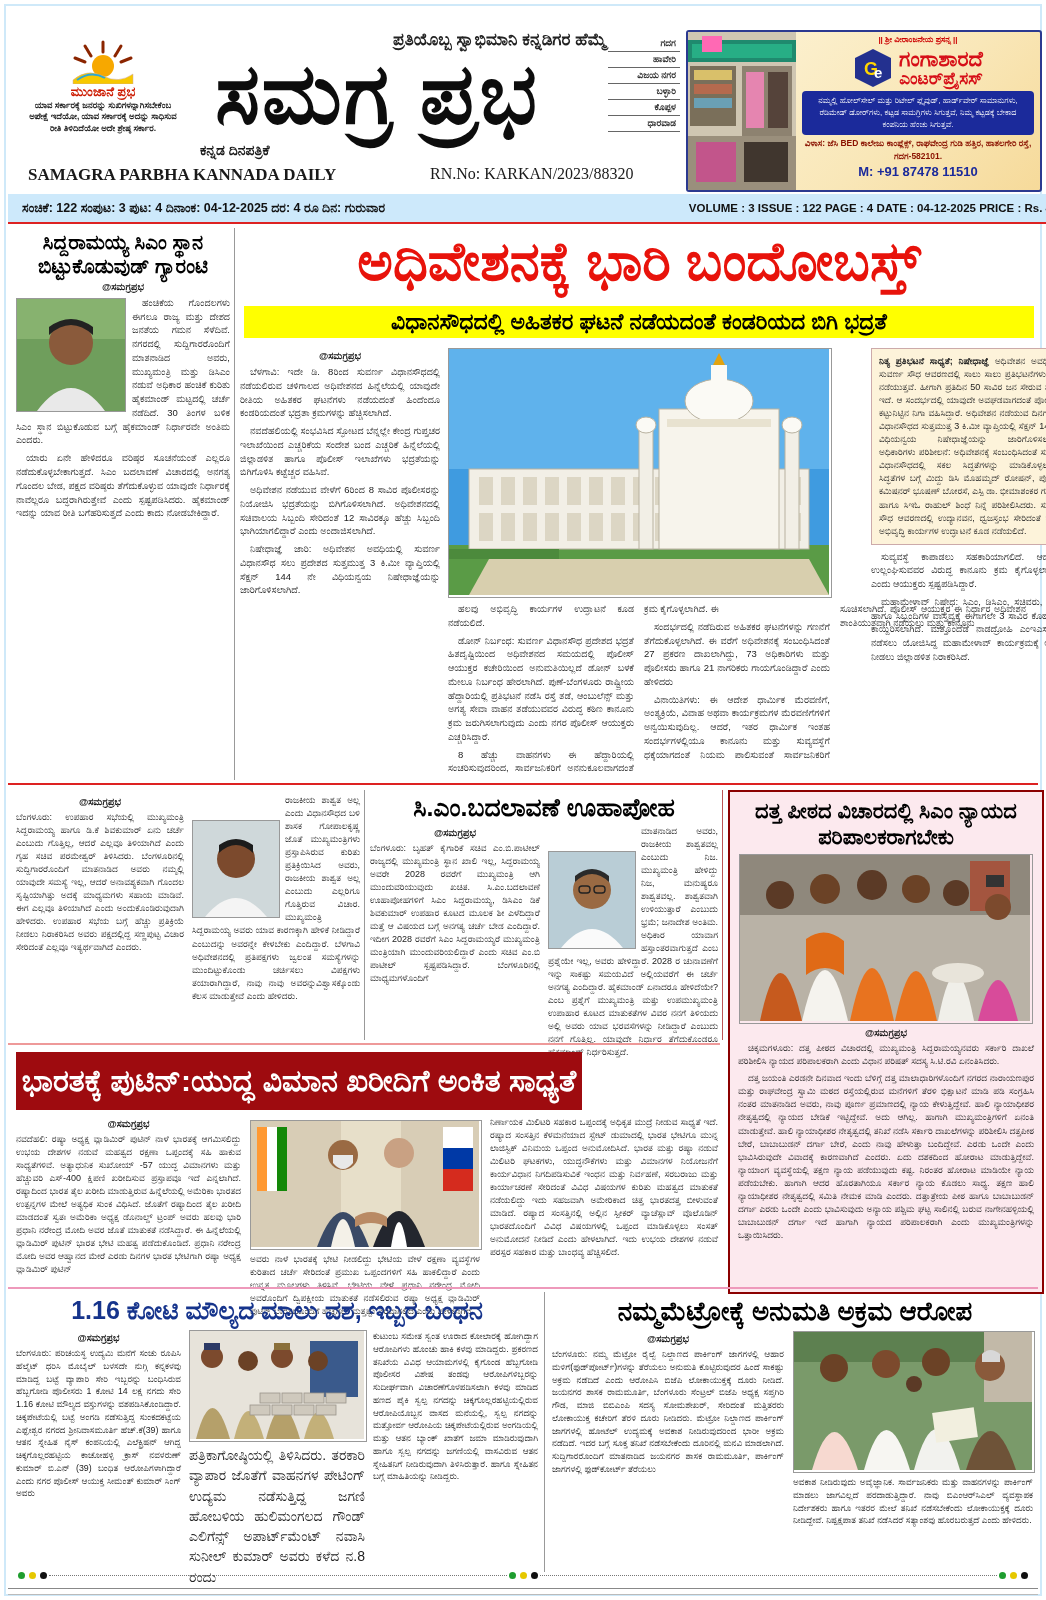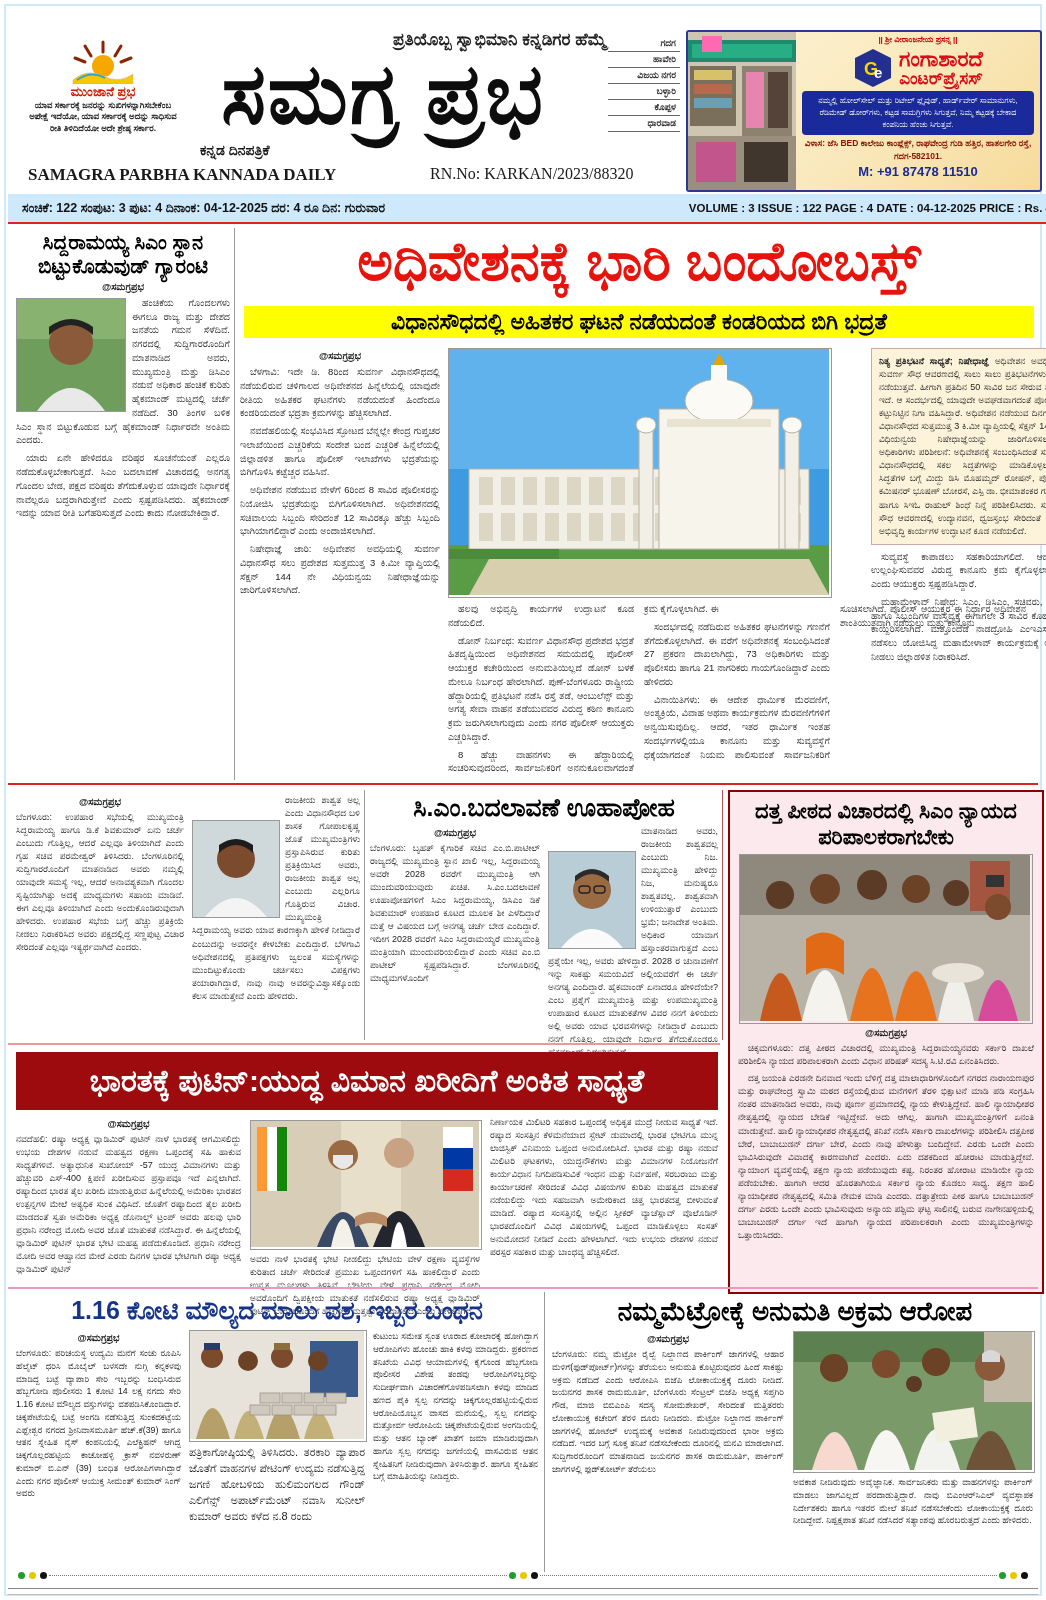--- a/index.html
+++ b/index.html
@@ -69,21 +69,21 @@
       <circle cx="32" cy="26" r="11" fill="#f7a800"></circle>
       <path d="M2 40 Q16 28 32 36 Q48 44 62 34 L62 44 L2 44 Z" fill="#f7c800" stroke="#caa" stroke-width="0.5"></path>
       <path d="M6 40 Q20 30 34 38" fill="none" stroke="#2aa7d8" stroke-width="2"></path>
     </svg>
   </div>
   <div class="morning">ಮುಂಜಾನೆ ಪ್ರಭ</div>
   <div class="motto">ಯಾವ ಸರ್ಕಾರಕ್ಕೆ ಜನರನ್ನು ಸುಖಿಗಳನ್ನಾಗಿಸಬೇಕೆಂಬ ಅಪೇಕ್ಷೆ ಇದೆಯೋ, ಯಾವ ಸರ್ಕಾರಕ್ಕೆ ಅದನ್ನು ಸಾಧಿಸುವ ರೀತಿ ತಿಳಿದಿದೆಯೋ ಅದೇ ಶ್ರೇಷ್ಠ ಸರ್ಕಾರ.</div>
 </div>
 
 <div class="abs tagline" style="left:300px;top:30px;width:400px;text-align:center;">ಪ್ರತಿಯೊಬ್ಬ ಸ್ವಾಭಿಮಾನಿ ಕನ್ನಡಿಗರ ಹೆಮ್ಮೆ</div>
-<div class="abs main-title" style="left:168px;top:52px;width:430px;text-align:center;">ಸಮಗ್ರ ಪ್ರಭ</div>
+<div class="abs main-title" style="left:162px;top:52px;width:430px;text-align:center;">ಸಮಗ್ರ ಪ್ರಭ</div>
 <div class="abs" style="left:200px;top:142px;font-size:14px;font-weight:bold;">ಕನ್ನಡ ದಿನಪತ್ರಿಕೆ</div>
 
 <div class="abs" style="left:28px;top:165px;font-family:'Liberation Serif',serif;font-weight:bold;font-size:17px;">SAMAGRA PARBHA KANNADA DAILY</div>
 <div class="abs" style="left:430px;top:165px;font-family:'Liberation Serif',serif;font-size:16px;">RN.No: KARKAN/2023/88320</div>
 
 <div class="abs" style="left:608px;top:36px;width:72px;">
   <div class="edition-item">ಗದಗ</div>
   <div class="edition-item">ಹಾವೇರಿ</div>
   <div class="edition-item">ವಿಜಯ ನಗರ</div>
   <div class="edition-item">ಬಳ್ಳಾರಿ</div>
@@ -317,21 +317,21 @@
   </div>
   <div class="byline">@ಸಮಗ್ರಪ್ರಭ</div>
   <div class="body-text" style="font-size:9px;">
     <p>ಚಿಕ್ಕಮಗಳೂರು: ದತ್ತ ಪೀಠದ ವಿಚಾರದಲ್ಲಿ ಮುಖ್ಯಮಂತ್ರಿ ಸಿದ್ದರಾಮಯ್ಯನವರು ಸರ್ಕಾರಿ ದಾಖಲೆ ಪರಿಶೀಲಿಸಿ ನ್ಯಾಯದ ಪರಿಪಾಲಕರಾಗಿ ಎಂದು ವಿಧಾನ ಪರಿಷತ್ ಸದಸ್ಯ ಸಿ.ಟಿ.ರವಿ ಏನಂತಿಸಿದರು.</p>
     <p>ದತ್ತ ಜಯಂತಿ ಎರಡನೇ ದಿನವಾದ ಇಂದು ಬೆಳಿಗ್ಗೆ ದತ್ತ ಮಾಲಾಧಾರಿಗಳೊಂದಿಗೆ ನಗರದ ನಾರಾಯಣಪುರ ಮತ್ತು ರಾಘವೇಂದ್ರ ಸ್ವಾಮಿ ಮಠದ ರಸ್ತೆಯಲ್ಲಿರುವ ಮನೆಗಳಿಗೆ ತೆರಳಿ ಭಿಕ್ಷಾಟನೆ ಮಾಡಿ ಪಡಿ ಸಂಗ್ರಹಿಸಿ ನಂತರ ಮಾತನಾಡಿದ ಅವರು, ನಾವು ಪೂರ್ಣ ಪ್ರಮಾಣದಲ್ಲಿ ನ್ಯಾಯ ಕೇಳುತ್ತಿದ್ದೇವೆ. ಹಾಲಿ ನ್ಯಾಯಾಧೀಶರ ನೇತೃತ್ವದಲ್ಲಿ ನ್ಯಾಯದ ಬೇಡಿಕೆ ಇಟ್ಟಿದ್ದೇವೆ. ಅದು ಆಗಿಲ್ಲ. ಹಾಗಾಗಿ ಮುಖ್ಯಮಂತ್ರಿಗಳಿಗೆ ಏನಂತಿ ಮಾಡುತ್ತೇವೆ. ಹಾಲಿ ನ್ಯಾಯಾಧೀಶರ ನೇತೃತ್ವದಲ್ಲಿ ತನಿಖೆ ನಡೆಸಿ ಸರ್ಕಾರಿ ದಾಖಲೆಗಳನ್ನು ಪರಿಶೀಲಿಸಿ ದತ್ತಪೀಠ ಬೇರೆ, ಬಾಬಾಬುಡನ್ ದರ್ಗಾ ಬೇರೆ, ಎಂದು ನಾವು ಹೇಳುತ್ತಾ ಬಂದಿದ್ದೇವೆ. ಎರಡು ಒಂದೇ ಎಂದು ಭಾವಿಸಿರುವುದೇ ವಿವಾದಕ್ಕೆ ಕಾರಣವಾಗಿದೆ ಎಂದರು. ಏದು ದಶಕದಿಂದ ಹೋರಾಟ ಮಾಡುತ್ತಿದ್ದೇವೆ. ನ್ಯಾಯಾಂಗ ವ್ಯವಸ್ಥೆಯಲ್ಲಿ ತಕ್ಷಣ ನ್ಯಾಯ ಪಡೆಯುವುದು ಕಷ್ಟ. ನಿರಂತರ ಹೋರಾಟ ಮಾಡಿಯೇ ನ್ಯಾಯ ಪಡೆಯಬೇಕು. ಹಾಗಾಗಿ ಆದರ ಹೊರತಾಗಿಯೂ ಸರ್ಕಾರ ನ್ಯಾಯ ಕೊಡಲು ಸಾಧ್ಯ. ತಕ್ಷಣ ಹಾಲಿ ನ್ಯಾಯಾಧೀಶರ ನೇತೃತ್ವದಲ್ಲಿ ಸಮಿತಿ ನೇಮಕ ಮಾಡಿ ಎಂದರು. ದತ್ತಾತ್ರೇಯ ಪೀಠ ಹಾಗೂ ಬಾಬಾಬುಡನ್ ದರ್ಗಾ ಎರಡು ಒಂದೇ ಎಂದು ಭಾವಿಸುವುದು ಅನ್ಯಾಯ ಪಶ್ಚಿಮ ಘಟ್ಟ ಸಾಲಿನಲ್ಲಿ ಬರುವ ನಾಗೇನಹಳ್ಳಿಯಲ್ಲಿ ಬಾಬಾಬುಡನ್ ದರ್ಗಾ ಇದೆ ಹಾಗಾಗಿ ನ್ಯಾಯದ ಪರಿಪಾಲಕರಾಗಿ ಎಂದು ಮುಖ್ಯಮಂತ್ರಿಗಳನ್ನು ಒತ್ತಾಯಿಸಿದರು.</p>
   </div>
 </div>
 
 <div class="red-rule" style="left:8px;top:1043px;width:712px;background:#e99;"></div>
 
-<div class="abs maroon-bar" style="left:16px;top:1052px;width:702px;height:58px;">ಭಾರತಕ್ಕೆ ಪುಟಿನ್:ಯುದ್ಧ ವಿಮಾನ ಖರೀದಿಗೆ ಅಂಕಿತ ಸಾಧ್ಯತೆ</div>
+<div class="abs maroon-bar" style="left:16px;top:1052px;width:566px;height:58px;">ಭಾರತಕ್ಕೆ ಪುಟಿನ್:ಯುದ್ಧ ವಿಮಾನ ಖರೀದಿಗೆ ಅಂಕಿತ ಸಾಧ್ಯತೆ</div>
 
 <div class="abs" style="left:16px;top:1116px;width:225px;">
   <div class="byline">@ಸಮಗ್ರಪ್ರಭ</div>
   <div class="body-text" style="font-size:9px;">ನವದೆಹಲಿ: ರಷ್ಯಾ ಅಧ್ಯಕ್ಷ ವ್ಲಾಡಿಮಿರ್ ಪುಟಿನ್ ನಾಳೆ ಭಾರತಕ್ಕೆ ಆಗಮಿಸಲಿದ್ದು ಉಭಯ ದೇಶಗಳ ನಡುವೆ ಮಹತ್ವದ ರಕ್ಷಣಾ ಒಪ್ಪಂದಕ್ಕೆ ಸಹಿ ಹಾಕುವ ಸಾಧ್ಯತೆಗಳಿವೆ. ಅತ್ಯಾಧುನಿಕ ಸುಖೋಯ್ -57 ಯುದ್ಧ ವಿಮಾನಗಳು ಮತ್ತು ಹೆಚ್ಚುವರಿ ಎಸ್-400 ಕ್ಷಿಪಣಿ ಖರೀದಿಸುವ ಪ್ರಸ್ತಾಪವೂ ಇದೆ ಎನ್ನಲಾಗಿದೆ. ರಷ್ಯಾದಿಂದ ಭಾರತ ತೈಲ ಖರೀದಿ ಮಾಡುತ್ತಿರುವ ಹಿನ್ನೆಲೆಯಲ್ಲಿ ಅಮೆರಿಕಾ ಭಾರತದ ಉತ್ಪನ್ನಗಳ ಮೇಲೆ ಅತ್ಯಧಿಕ ಸುಂಕ ವಿಧಿಸಿದೆ. ಜೊತೆಗೆ ರಷ್ಯಾದಿಂದ ತೈಲ ಖರೀದಿ ಮಾಡದಂತೆ ಸ್ವತಃ ಅಮೆರಿಕಾ ಅಧ್ಯಕ್ಷ ಡೊನಾಲ್ಡ್ ಟ್ರಂಪ್ ಅವರು ಹಲವು ಭಾರಿ ಪ್ರಧಾನಿ ನರೇಂದ್ರ ಮೋದಿ ಅವರ ಜೊತೆ ಮಾತುಕತೆ ನಡೆಸಿದ್ದಾರೆ. ಈ ಹಿನ್ನೆಲೆಯಲ್ಲಿ ವ್ಲಾಡಿಮಿರ್ ಪುಟಿನ್ ಭಾರತ ಭೇಟಿ ಮಹತ್ವ ಪಡೆದುಕೊಂಡಿದೆ. ಪ್ರಧಾನಿ ನರೇಂದ್ರ ಮೋದಿ ಅವರ ಆಹ್ವಾನದ ಮೇರೆ ಎರಡು ದಿನಗಳ ಭಾರತ ಭೇಟಿಗಾಗಿ ರಷ್ಯಾ ಅಧ್ಯಕ್ಷ ವ್ಲಾಡಿಮಿರ್ ಪುಟಿನ್</div>
 </div>
 
 <div class="abs" style="left:250px;top:1120px;width:230px;">
   <div style="width:230px;height:128px;border:1px solid #999;">
     <svg width="228" height="126" viewBox="0 0 228 126" preserveAspectRatio="none">
       <rect width="228" height="126" fill="#d8cdb6"></rect>
@@ -394,21 +394,21 @@
               <rect x="82" y="74" width="20" height="10"></rect>
             <rect x="104" y="74" width="20" height="10"></rect>
               <rect x="70" y="62" width="20" height="10"></rect>
             <rect x="92" y="62" width="20" height="10"></rect>
               <rect x="126" y="74" width="20" height="10"></rect>
             <rect x="114" y="62" width="20" height="10"></rect>
               <rect x="136" y="62" width="20" height="10"></rect>
           </g>
         </svg>
       </div>
-      <div class="caption" style="font-size:11px;">ಪತ್ರಿಕಾಗೋಷ್ಠಿಯಲ್ಲಿ ತಿಳಿಸಿದರು. ತರಕಾರಿ ವ್ಯಾಪಾರ ಜೊತೆಗೆ ವಾಹನಗಳ ಪೇಟಿಂಗ್ ಉದ್ಯಮ ನಡೆಸುತ್ತಿದ್ದ ಜಗಣಿ ಹೋಬಳಿಯ ಹುಲಿಮಂಗಲದ ಗೌಂಡ್ ಎಲಿಗೆನ್ಸ್ ಅಪಾರ್ಟ್‌ಮೆಂಟ್ ನವಾಸಿ ಸುನೀಲ್ ಕುಮಾರ್ ಅವರು ಕಳೆದ ನ.8 ರಂದು</div>
+      <div class="caption" style="font-size:14px;">ಪತ್ರಿಕಾಗೋಷ್ಠಿಯಲ್ಲಿ ತಿಳಿಸಿದರು. ತರಕಾರಿ ವ್ಯಾಪಾರ ಜೊತೆಗೆ ವಾಹನಗಳ ಪೇಟಿಂಗ್ ಉದ್ಯಮ ನಡೆಸುತ್ತಿದ್ದ ಜಗಣಿ ಹೋಬಳಿಯ ಹುಲಿಮಂಗಲದ ಗೌಂಡ್ ಎಲಿಗೆನ್ಸ್ ಅಪಾರ್ಟ್‌ಮೆಂಟ್ ನವಾಸಿ ಸುನೀಲ್ ಕುಮಾರ್ ಅವರು ಕಳೆದ ನ.8 ರಂದು</div>
     </div>
     <div style="width:168px;">
       <div class="body-text" style="font-size:8.8px;">ಕುಟುಂಬ ಸಮೇತ ಸ್ವಂತ ಊರಾದ ಕೋಲಾರಕ್ಕೆ ಹೋಗಿದ್ದಾಗ ಆರೋಪಿಗಳು ಹೊಂಚು ಹಾಕಿ ಕಳವು ಮಾಡಿದ್ದರು. ಪ್ರಕರಣದ ತನಿಖೆಯ ವಿವಿಧ ಆಯಾಮಗಳಲ್ಲಿ ಕೈಗೊಂಡ ಹೆಬ್ಬಗೋಡಿ ಪೊಲೀಸರ ವಿಶೇಷ ತಂಡವು ಆರೋಪಿಗಳಿಬ್ಬರನ್ನು ಸುದೀರ್ಘವಾಗಿ ವಿಚಾರಣೆಗೊಳಪಡಿಸಲಾಗಿ ಕಳವು ಮಾಡಿದ ಹಣದ ಪೈಕಿ ಸ್ವಲ್ಪ ನಗದನ್ನು ಚಿಕ್ಕಗೊಲ್ಲರಹಟ್ಟಿಯಲ್ಲಿರುವ ಆರೋಪಿಯೊಬ್ಬನ ವಾಸದ ಮನೆಯಲ್ಲಿ, ಸ್ವಲ್ಪ ನಗದನ್ನು ಮತ್ತೋರ್ವ ಆರೋಪಿಯ ಚಿಕ್ಕಪೇಟೆಯಲ್ಲಿರುವ ಅಂಗಡಿಯಲ್ಲಿ ಮತ್ತು ಆತನ ಬ್ಯಾಂಕ್ ಖಾತೆಗೆ ಜಮಾ ಮಾಡಿರುವುದಾಗಿ ಹಾಗೂ ಸ್ವಲ್ಪ ನಗದನ್ನು ಜಗಣಿಯಲ್ಲಿ ವಾಸವಿರುವ ಆತನ ಸ್ನೇಹಿತನಿಗೆ ನೀಡಿರುವುದಾಗಿ ತಿಳಿಸಿರುತ್ತಾರೆ. ಹಾಗೂ ಸ್ನೇಹಿತನ ಬಗ್ಗೆ ಮಾಹಿತಿಯನ್ನು ನೀಡಿದ್ದರು.</div>
     </div>
   </div>
 </div>
 
 <div class="vline" style="left:544px;top:1292px;height:280px;"></div>
 
 <div class="abs" style="left:552px;top:1296px;width:486px;">

